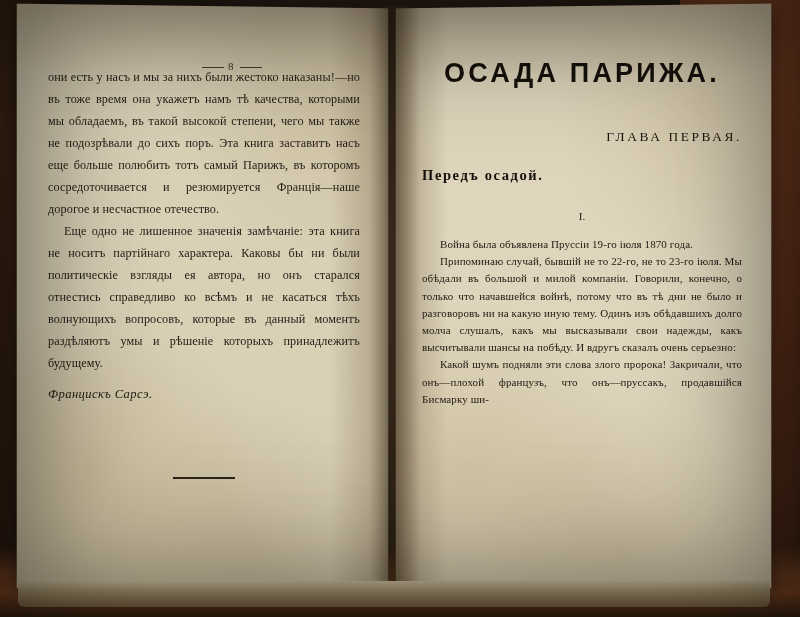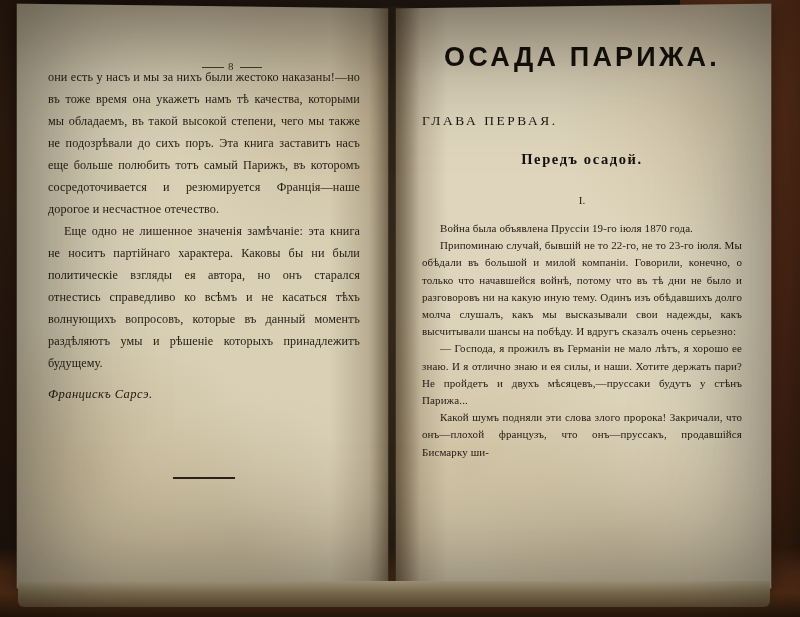--- a/index.html
+++ b/index.html
@@ -178,44 +178,43 @@
 
   .divider-rule {
     margin: 72px auto 0 auto;
     width: 62px;
     border-top: 2px solid #2a2218;
   }
 
   
   .right-col {
     left: 404px;
-    top: 36px;
+    top: 52px;
     width: 320px;
   }
 
   .title {
     font-size: 27px;
     letter-spacing: 3.2px;
     text-align: center;
     font-weight: bold;
     color: #15110b;
     margin-bottom: 40px;
     font-family: "Liberation Sans", sans-serif;
   }
 
   .chapter {
-    text-align: left;
+    text-align: right;
     font-size: 13.4px;
     letter-spacing: 2.6px;
     margin-bottom: 22px;
     color: #1c160f;
   }
 
   .subchapter {
-    text-align: center;
     font-size: 14.5px;
     letter-spacing: 1.6px;
     font-weight: bold;
     margin-bottom: 26px;
     color: #15110b;
   }
 
   .section-num {
     text-align: center;
     font-size: 11px;
@@ -285,21 +284,20 @@
     </div>
 
     <div class="text-col right-col">
       <div class="title">ОСАДА ПАРИЖА.</div>
       <div class="chapter">ГЛАВА ПЕРВАЯ.</div>
       <div class="subchapter">Передъ осадой.</div>
       <div class="section-num">I.</div>
       <div class="right-body">
         <p>Война была объявлена Пруссіи 19-го іюля 1870 года.</p>
         <p>Припоминаю случай, бывшій не то 22-го, не то 23-го іюля. Мы обѣдали въ большой и милой компаніи. Говорили, конечно, о только что начавшейся войнѣ, потому что въ тѣ дни не было и разговоровъ ни на какую иную тему. Одинъ изъ обѣдавшихъ долго молча слушалъ, какъ мы высказывали свои надежды, какъ высчитывали шансы на побѣду. И вдругъ сказалъ очень серьезно:</p>
-        <p>— Господа, я прожилъ въ Германіи не мало лѣтъ, я хорошо ее знаю. И я отлично знаю и ея силы, и наши. Хотите держать пари? Не пройдетъ и двухъ мѣсяцевъ,—пруссаки будутъ у стѣнъ Парижа...</p>
         <p>Какой шумъ подняли эти слова злого пророка! Закричали, что онъ—плохой французъ, что онъ—пруссакъ, продавшійся Бисмарку ши-</p>
       </div>
     </div>
 
     <div class="page-edge"></div>
   </div>
 
   <div class="vignette"></div>
 </div>
 

